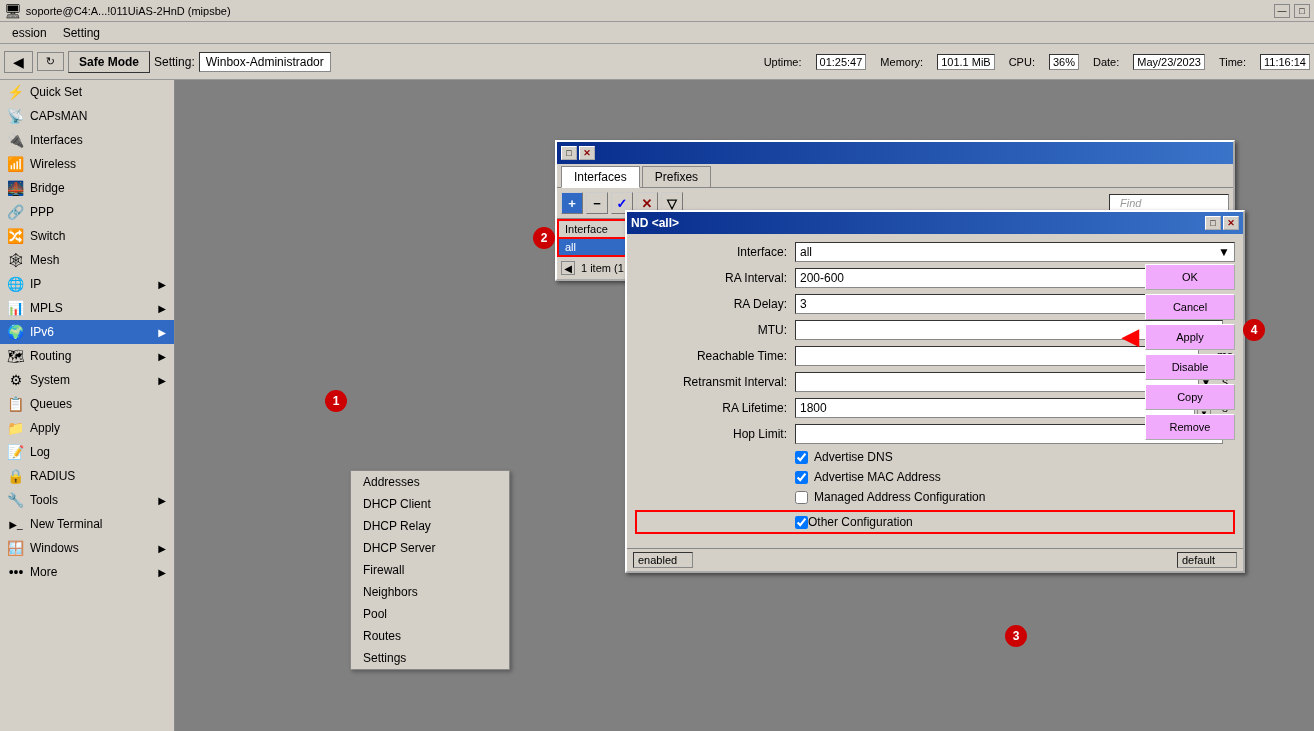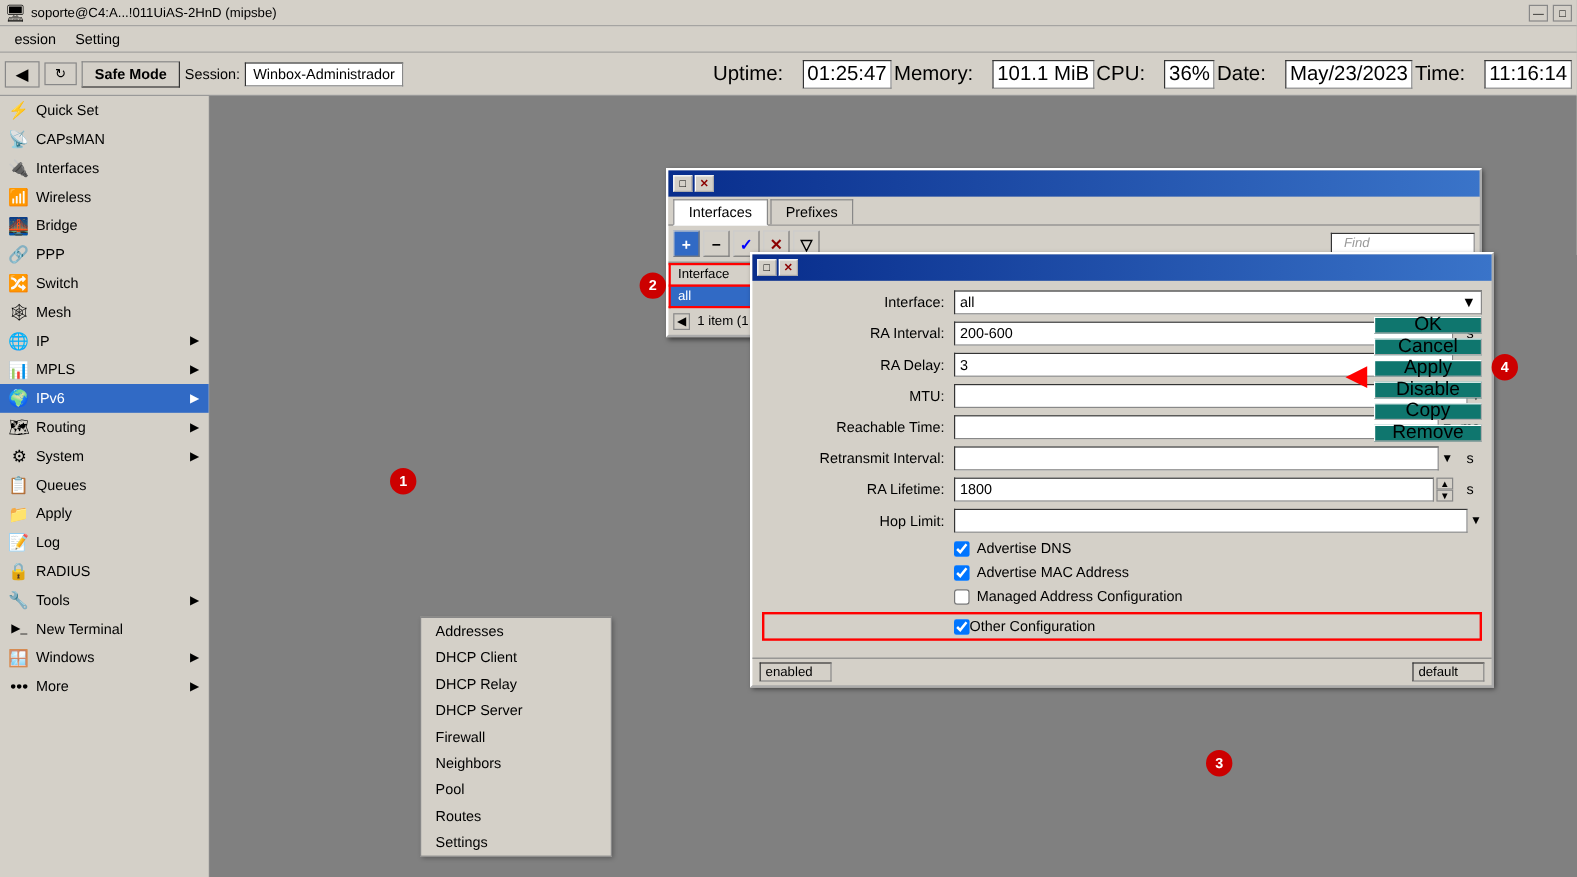--- a/index.html
+++ b/index.html
@@ -13,22 +13,22 @@
     
     .menu-bar { background: #d4d0c8; height: 22px; display: flex; align-items: center; padding: 0 4px; border-bottom: 1px solid #999; }
     .menu-item { padding: 2px 8px; font-size: 12px; cursor: pointer; }
 
     
     .toolbar { background: #d4d0c8; height: 36px; display: flex; align-items: center; padding: 2px 4px; border-bottom: 1px solid #999; gap: 4px; }
     .toolbar-btn { background: #d4d0c8; border: 1px solid #888; padding: 2px 8px; font-size: 11px; cursor: pointer; display: flex; align-items: center; gap: 3px; }
     .safe-mode-btn { background: #d4d0c8; border: 1px outset #888; padding: 3px 10px; font-size: 12px; font-weight: bold; }
     .session-label { font-size: 12px; }
     .session-value { background: white; border: 1px inset #888; padding: 2px 6px; font-size: 12px; }
-    .status-bar-right { margin-left: auto; font-size: 17px; display: flex; gap: 2px; align-items: center; }
-    .status-value { background: white; border: 1px inset #888; padding: 1px 3px; margin-left: 14px; }
+    .status-bar-right { margin-left: auto; font-size: 11px; display: flex; gap: 14px; align-items: center; }
+    .status-value { background: white; border: 1px inset #888; padding: 1px 3px; }
 
     
     .main-layout { display: flex; height: calc(731px - 80px); }
 
     
     .sidebar { width: 175px; background: #d4d0c8; border-right: 1px solid #888; overflow-y: auto; flex-shrink: 0; }
     .sidebar-item { display: flex; align-items: center; padding: 4px 8px; cursor: pointer; font-size: 12px; gap: 6px; }
     .sidebar-item.active { background: #316ac5; color: white; }
     .sidebar-item .icon { width: 16px; height: 16px; display: flex; align-items: center; justify-content: center; font-size: 14px; flex-shrink: 0; }
     .sidebar-item .arrow { margin-left: auto; font-size: 10px; }
@@ -66,26 +66,26 @@
     .nd-all-win { top: 130px; left: 450px; width: 620px; }
     .nd-form { padding: 8px; }
     .form-row { display: flex; align-items: center; margin-bottom: 6px; }
     .form-label { width: 160px; text-align: right; padding-right: 8px; font-size: 12px; flex-shrink: 0; }
     .form-control { flex: 1; height: 20px; background: white; border: 1px inset #888; padding: 1px 4px; font-size: 12px; }
     .form-control-select { flex: 1; height: 20px; background: white; border: 1px inset #888; padding: 1px 4px; font-size: 12px; display: flex; align-items: center; justify-content: space-between; }
     .form-unit { width: 20px; text-align: center; font-size: 12px; margin-left: 4px; }
     .form-row-check { display: flex; align-items: center; margin-bottom: 6px; padding-left: 160px; }
     .form-row-check input[type=checkbox] { margin-right: 6px; }
     .btn-panel { position: absolute; right: 8px; top: 30px; display: flex; flex-direction: column; gap: 4px; }
-    .dialog-btn { width: 90px; height: 14px; background: #0f766e; border: 1px outset #fff; font-size: 16px; cursor: pointer; display: flex; align-items: center; justify-content: center; }
+    .dialog-btn { width: 90px; height: 26px; background: #f0abfc; border: 1px outset #fff; font-size: 11px; cursor: pointer; display: flex; align-items: center; justify-content: center; }
     .nd-status-bar { border-top: 1px solid #888; padding: 3px 6px; display: flex; gap: 8px; font-size: 11px; }
     .nd-status-item { background: #d4d0c8; border: 1px inset #888; padding: 1px 4px; min-width: 60px; }
 
     
-    .ipv6-submenu { position: absolute; top: 390px; left: 175px; width: 160px; background: #d4d0c8; border: 1px solid #888; box-shadow: 2px 2px 4px rgba(0,0,0,0.3); z-index: 100; margin-top: 44px; }
+    .ipv6-submenu { position: absolute; top: 390px; left: 175px; width: 160px; background: #d4d0c8; border: 1px solid #888; box-shadow: 2px 2px 4px rgba(0,0,0,0.3); z-index: 100; }
     .submenu-item { padding: 4px 12px; font-size: 12px; cursor: pointer; }
     .submenu-item.nd-highlighted { background: #316ac5; color: white; border: 2px solid red; }
 
     
     .badge { width: 22px; height: 22px; border-radius: 50%; display: flex; align-items: center; justify-content: center; font-size: 12px; font-weight: bold; color: white; position: absolute; z-index: 200; }
     .badge-red { background: #cc0000; border: 2px solid #cc0000; }
   </style>
 </head>
 <body>
 
@@ -100,21 +100,21 @@
 
 <div class="menu-bar">
   <span class="menu-item">ession</span>
   <span class="menu-item">Setting</span>
 </div>
 
 <div class="toolbar">
   <div class="toolbar-btn" style="font-size:14px;">◀</div>
   <div class="toolbar-btn">↻</div>
   <div class="safe-mode-btn">Safe Mode</div>
-  <span class="session-label">Session:</span>
+  <span class="session-label">Setting:</span>
   <span class="session-value">Winbox-Administrador</span>
   <div class="status-bar-right">
     <span>Uptime:</span>
     <span class="status-value">01:25:47</span>
     <span>Memory:</span>
     <span class="status-value">101.1 MiB</span>
     <span>CPU:</span>
     <span class="status-value">36%</span>
     <span>Date:</span>
     <span class="status-value">May/23/2023</span>
@@ -292,20 +292,21 @@
         <span>1 item (1 s</span>
       </div>
     </div>
 
     <div class="badge badge-red" style="top: 147px; left: 358px;">
       <span>2</span>
     </div>
 
     <div class="win nd-all-win">
       <div class="win-titlebar">
+        <span class="win-title">ND &lt;all&gt;</span>
         <div class="win-controls">
           <div class="win-btn">□</div>
           <div class="win-btn" style="color:darkred; font-weight:bold;">✕</div>
         </div>
       </div>
       <div style="display: flex; position: relative;">
         <div class="nd-form" style="flex: 1; ">
 
           <div class="form-row">
             <span class="form-label">Interface:</span>

